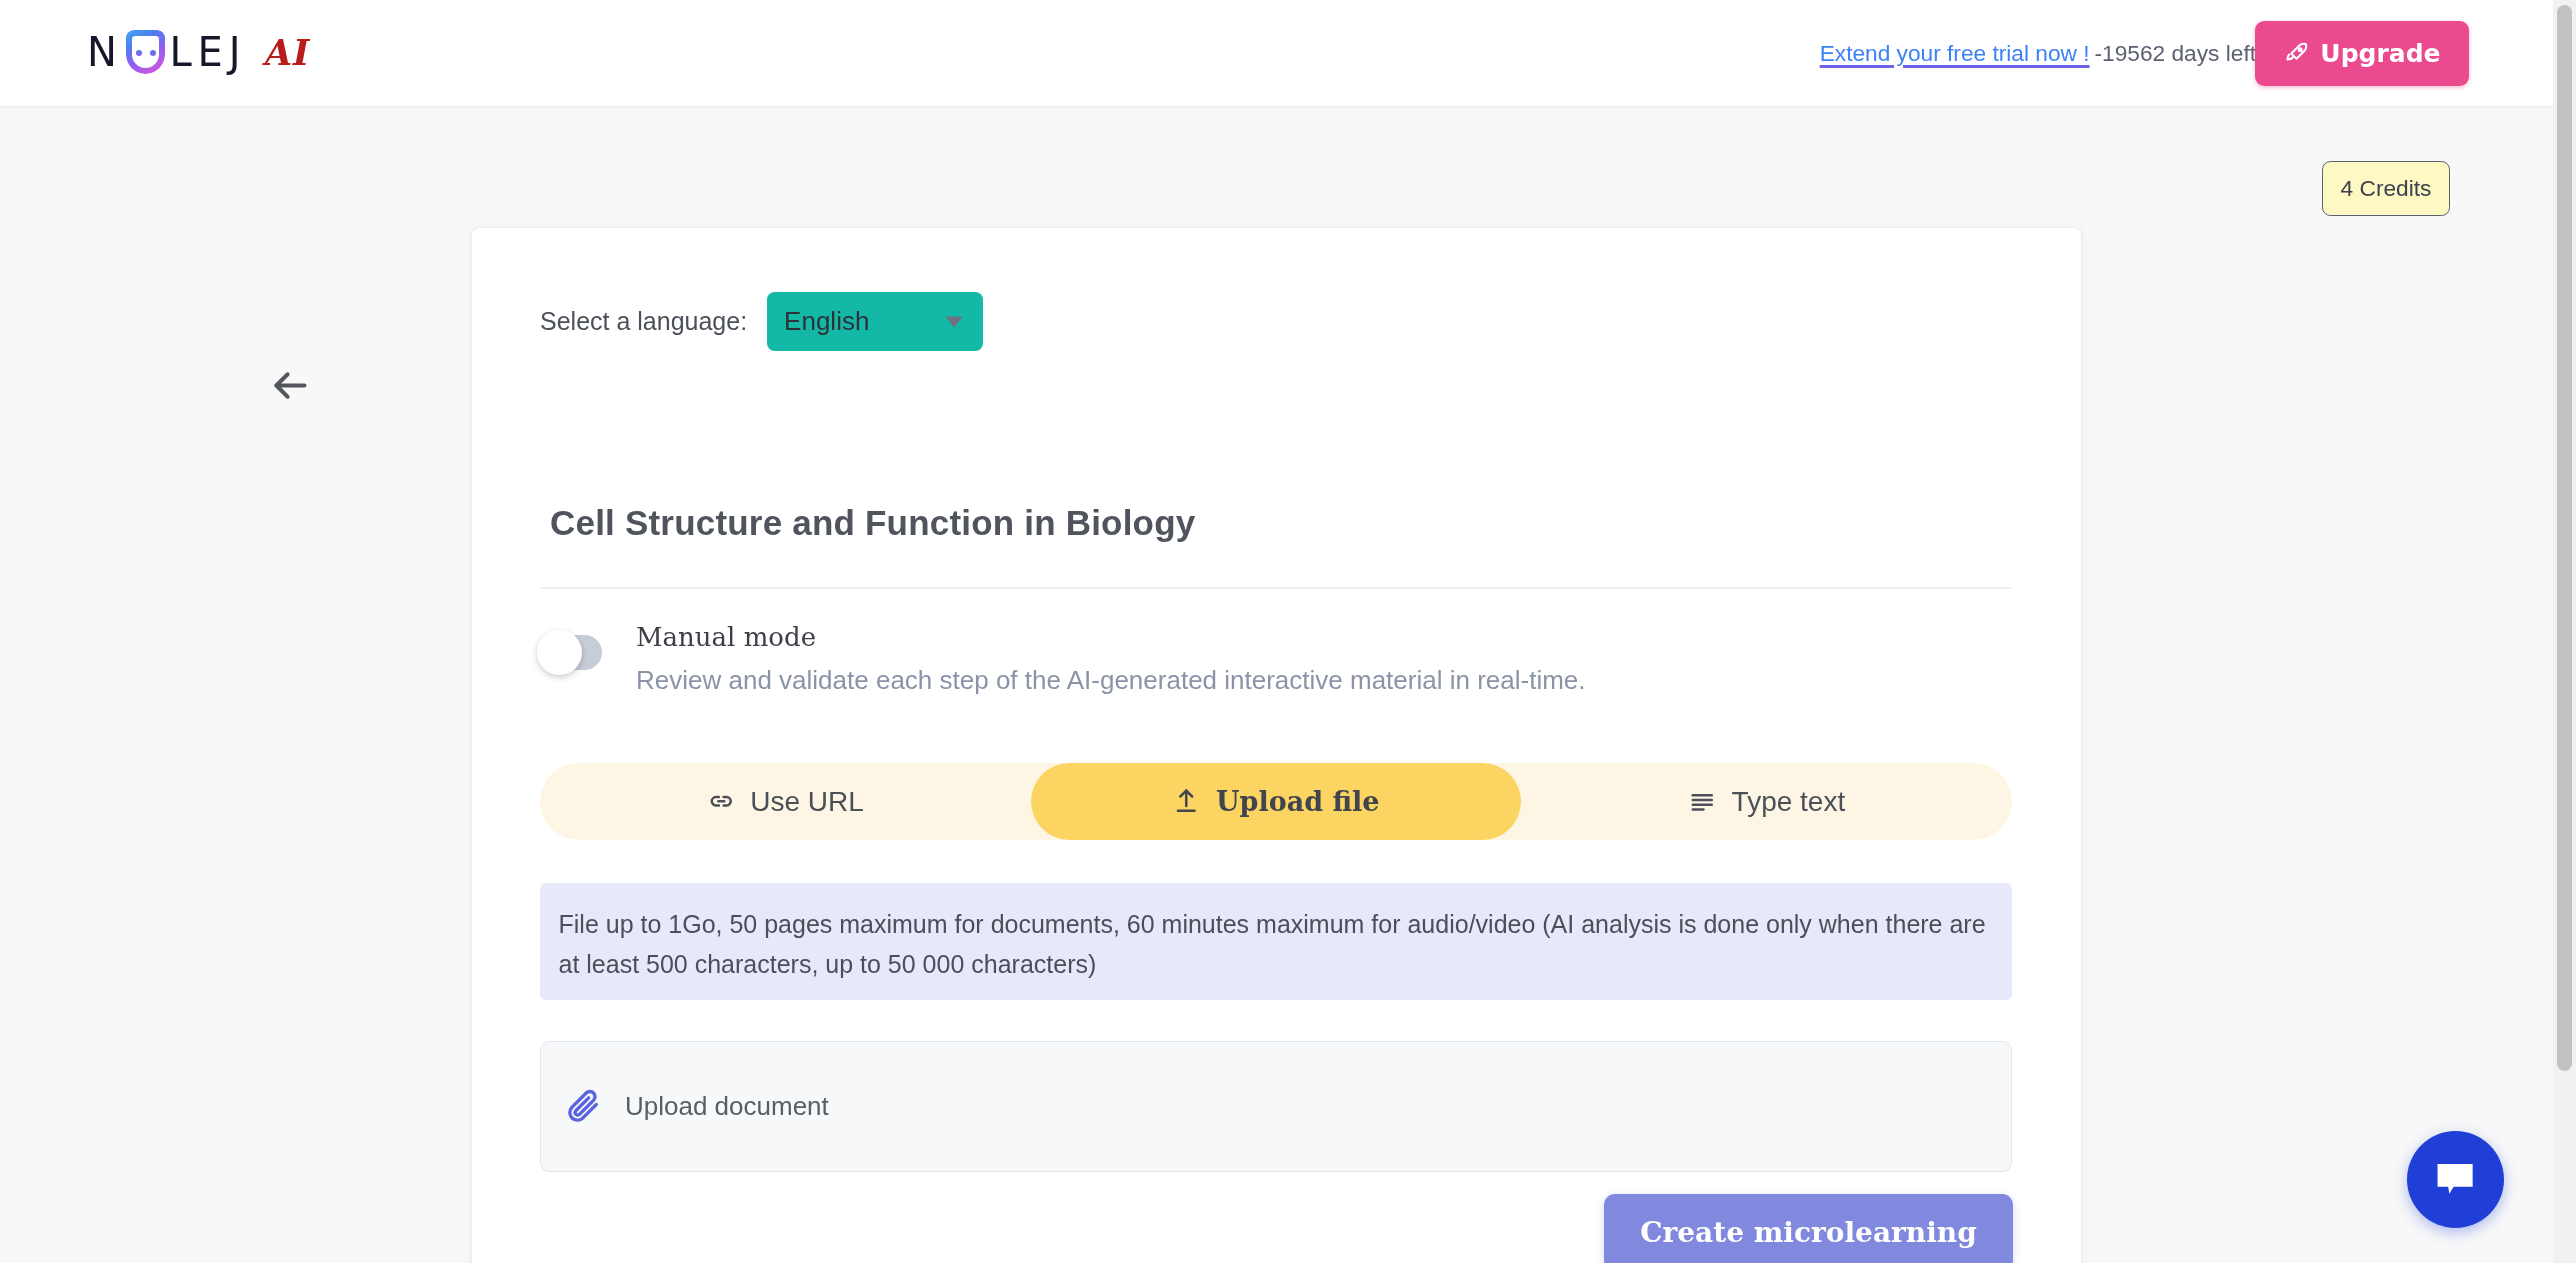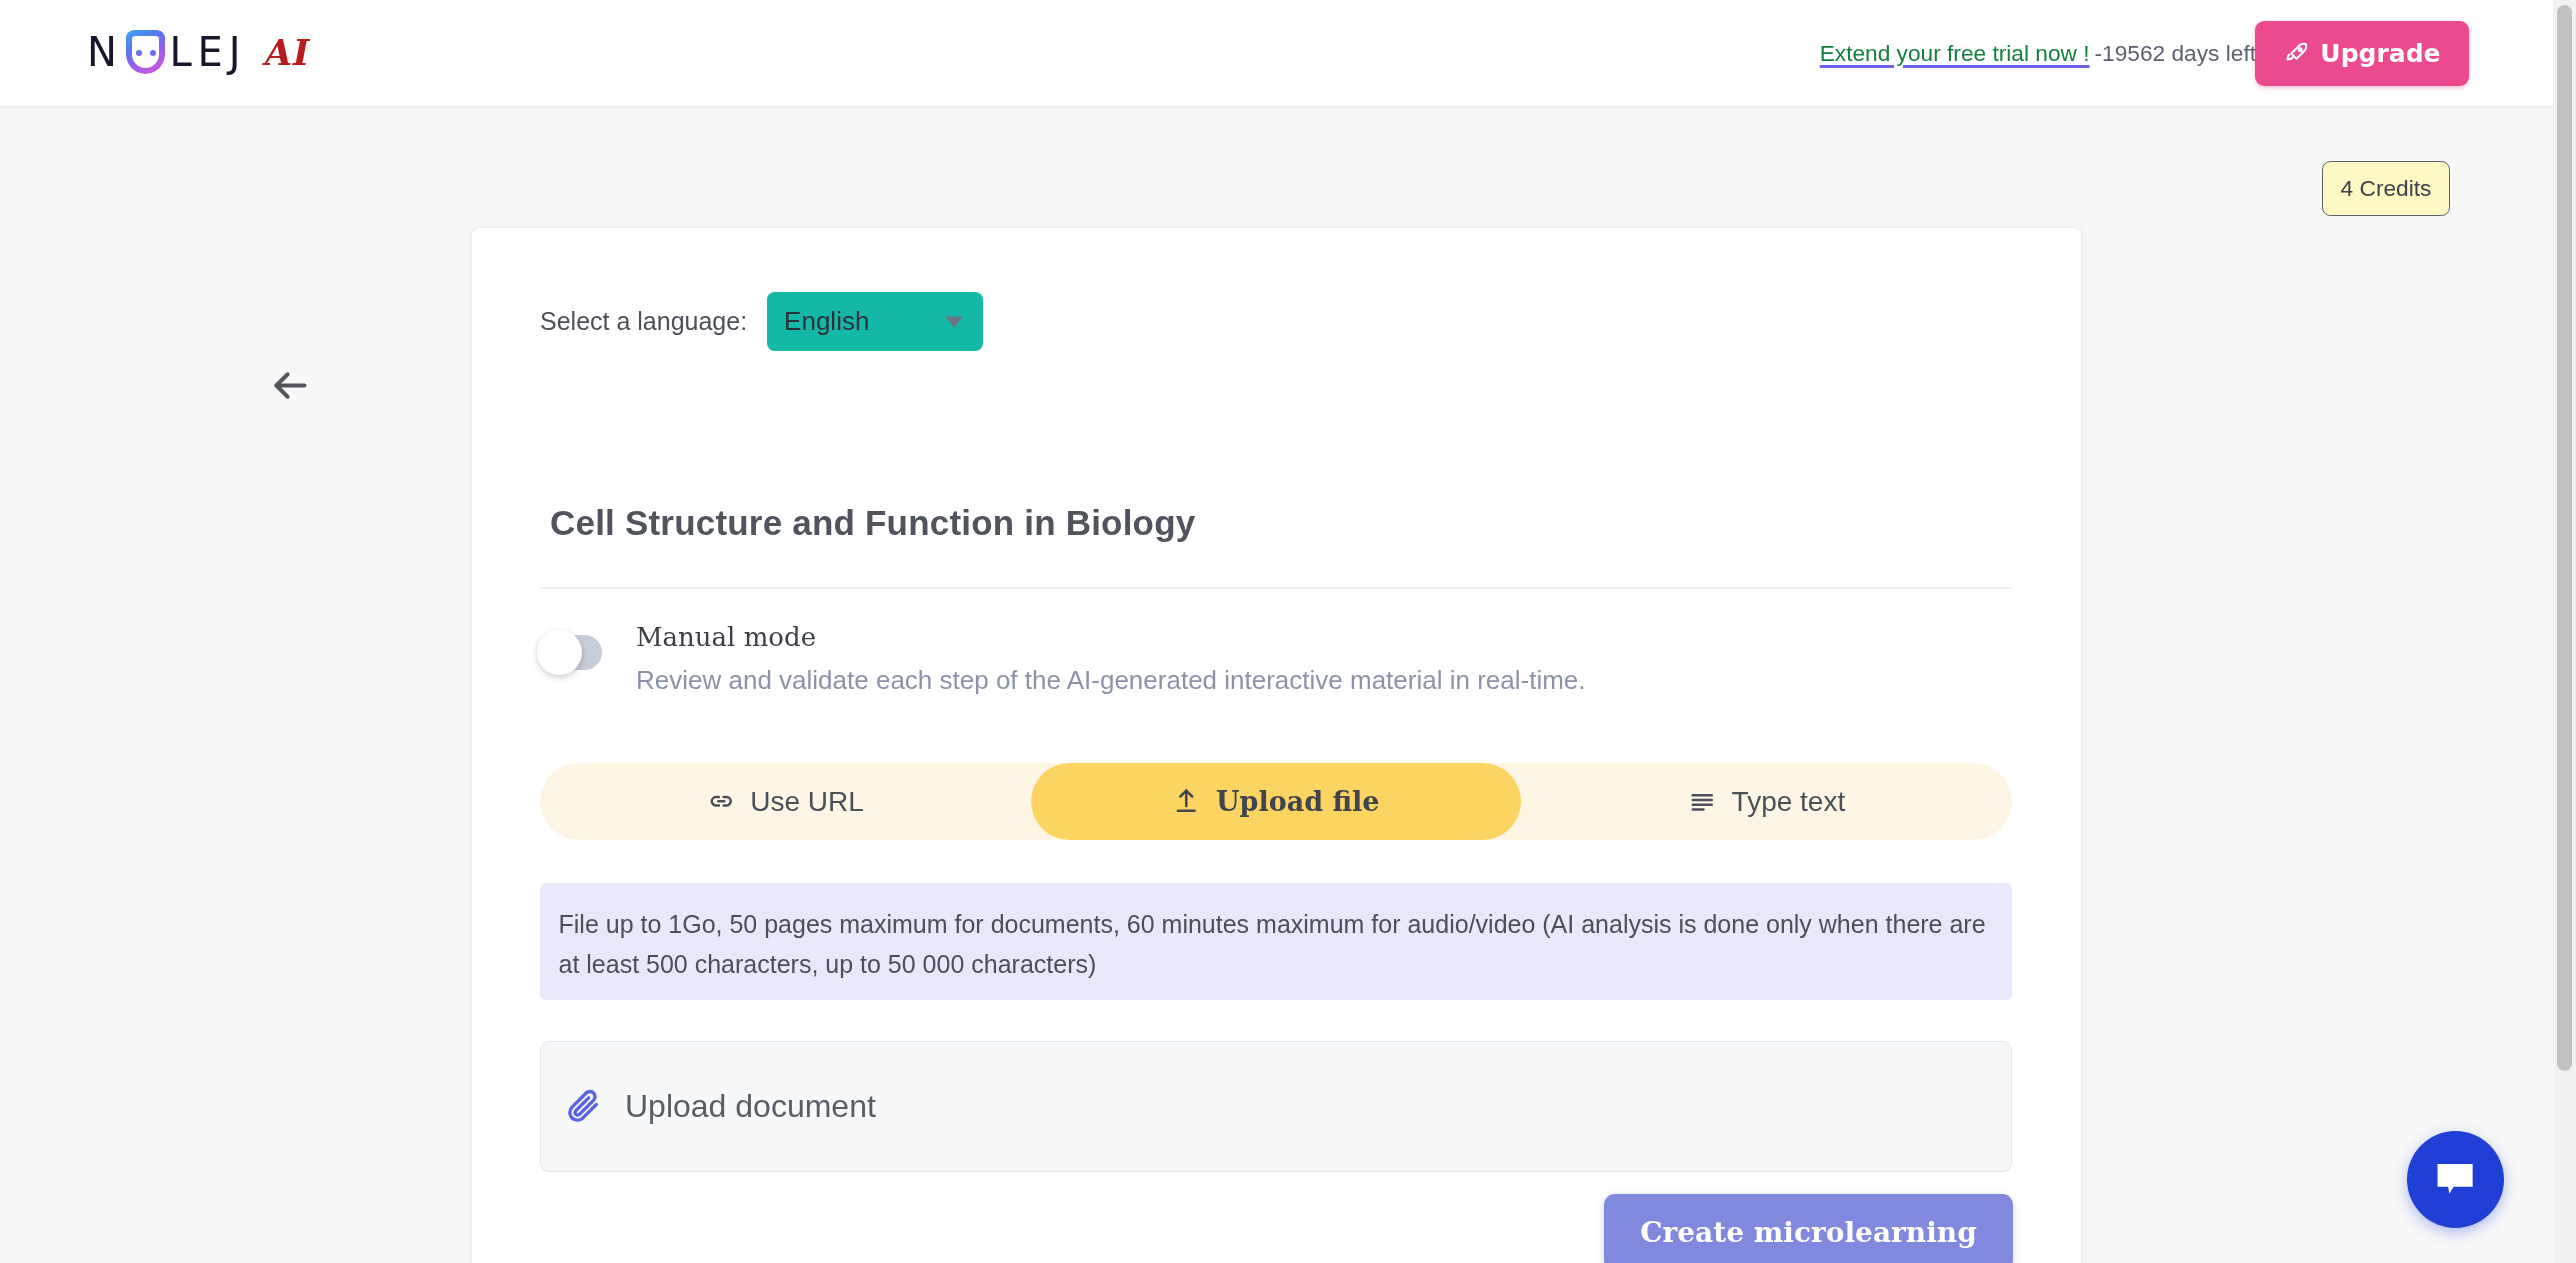--- a/index.html
+++ b/index.html
@@ -71,21 +71,21 @@
     font-size: 35px; font-style: italic; font-weight: 700;
     color: #b91c1c; margin-left: 18.5px; letter-spacing: 0.8px;
   }
 
   .trial-wrap {
     position: absolute; right: 320px; top: 0; height: 107px;
     display: flex; align-items: center; gap: 0;
     font-size: 22.7px;
   }
   .trial-link {
-    color: #15803d; text-decoration: underline;
+    color: #3b82f6; text-decoration: underline;
     text-decoration-color: #6c63e8;
     text-decoration-thickness: 2.5px;
     text-underline-offset: 4.2px;
     font-weight: 400; cursor: pointer;
     white-space: nowrap;
   }
   .trial-days { color: #5c6170; margin-left: 5px; white-space: nowrap; }
 
   .upgrade-btn {
     position: absolute; right: 107px; top: 21px;
@@ -220,21 +220,21 @@
   
   .dropzone {
     position: absolute; top: 934px; left: 540px;
     width: 1472px; height: 131px;
     background: #f7f8f9;
     border: 1.7px solid #e2e6ee; border-radius: 9.2px;
     display: flex; align-items: center; gap: 22px;
     padding-left: 22px; cursor: pointer;
   }
   .dropzone svg { width: 40px; height: 40px; display: block; flex: none; }
-  .dropzone-label { font-size: 32px; color: #585d67; }
+  .dropzone-label { font-size: 26px; color: #585d67; }
 
   
   .create-btn {
     position: absolute; top: 1087px; left: 1604px;
     width: 409px; height: 77px;
     background: #8189de; border: none; border-radius: 11px;
     color: #ffffff;
     font-family: "DejaVu Serif", serif;
     font-size: 28px; font-weight: 700;
     cursor: pointer;

